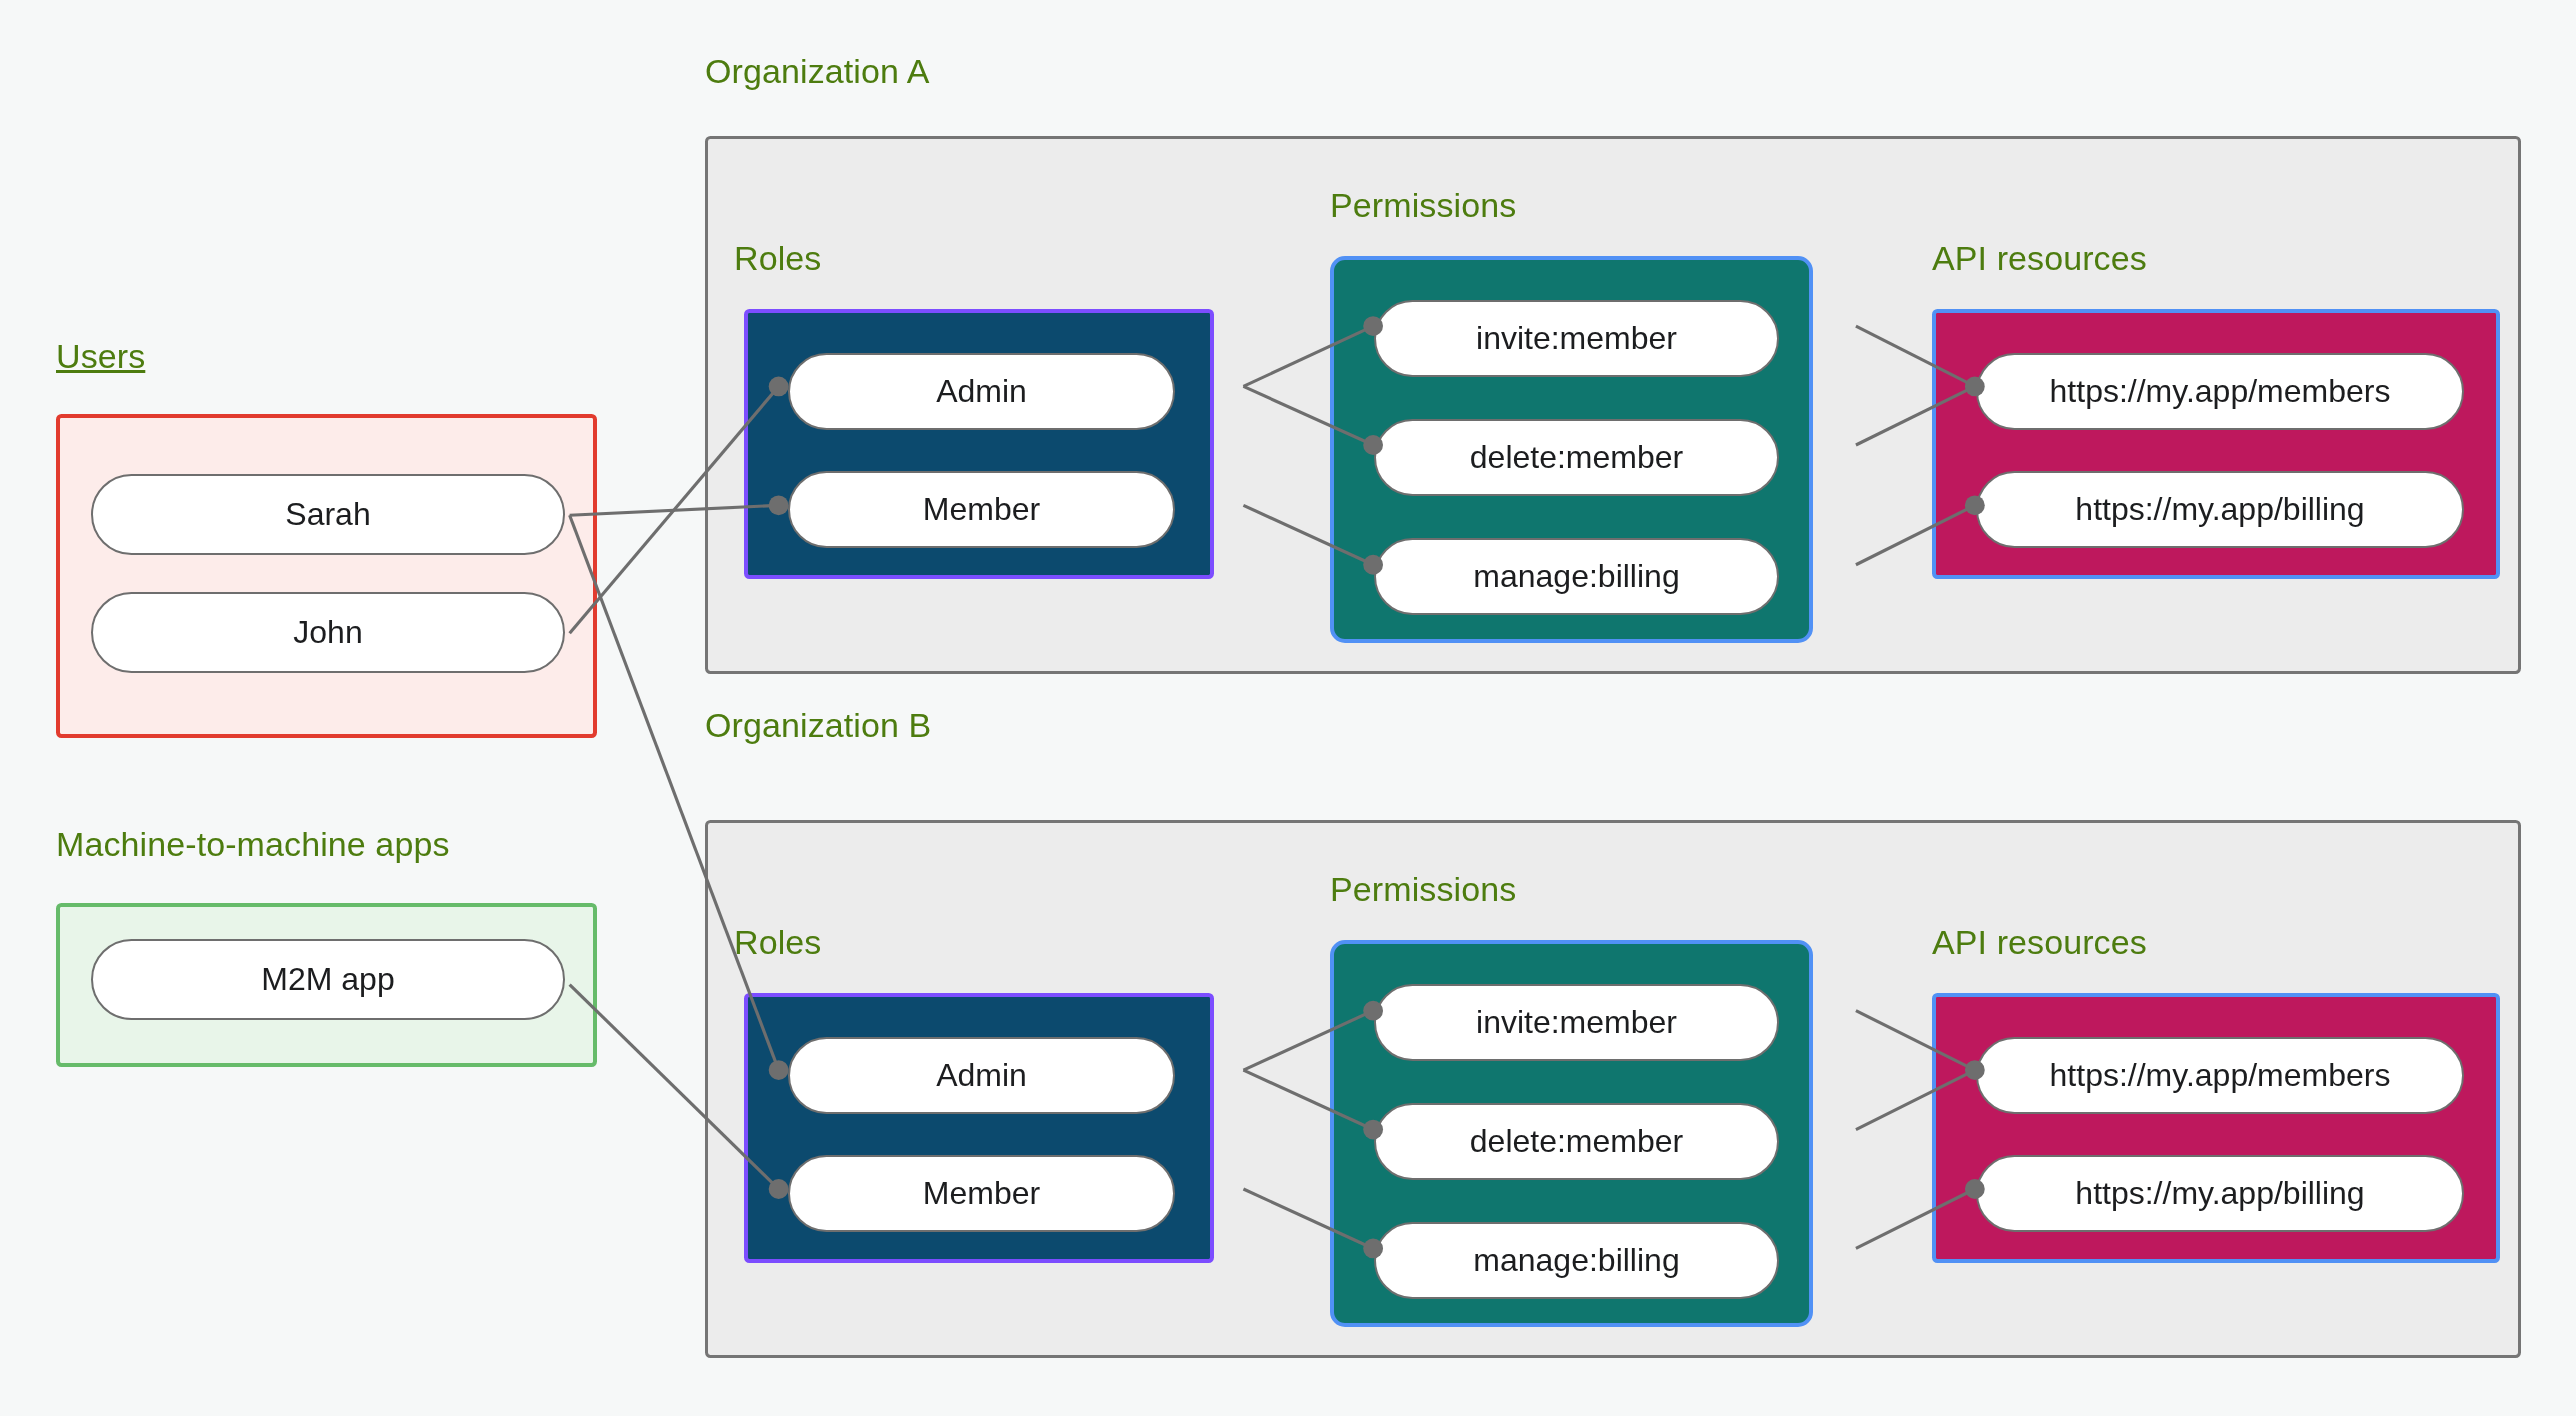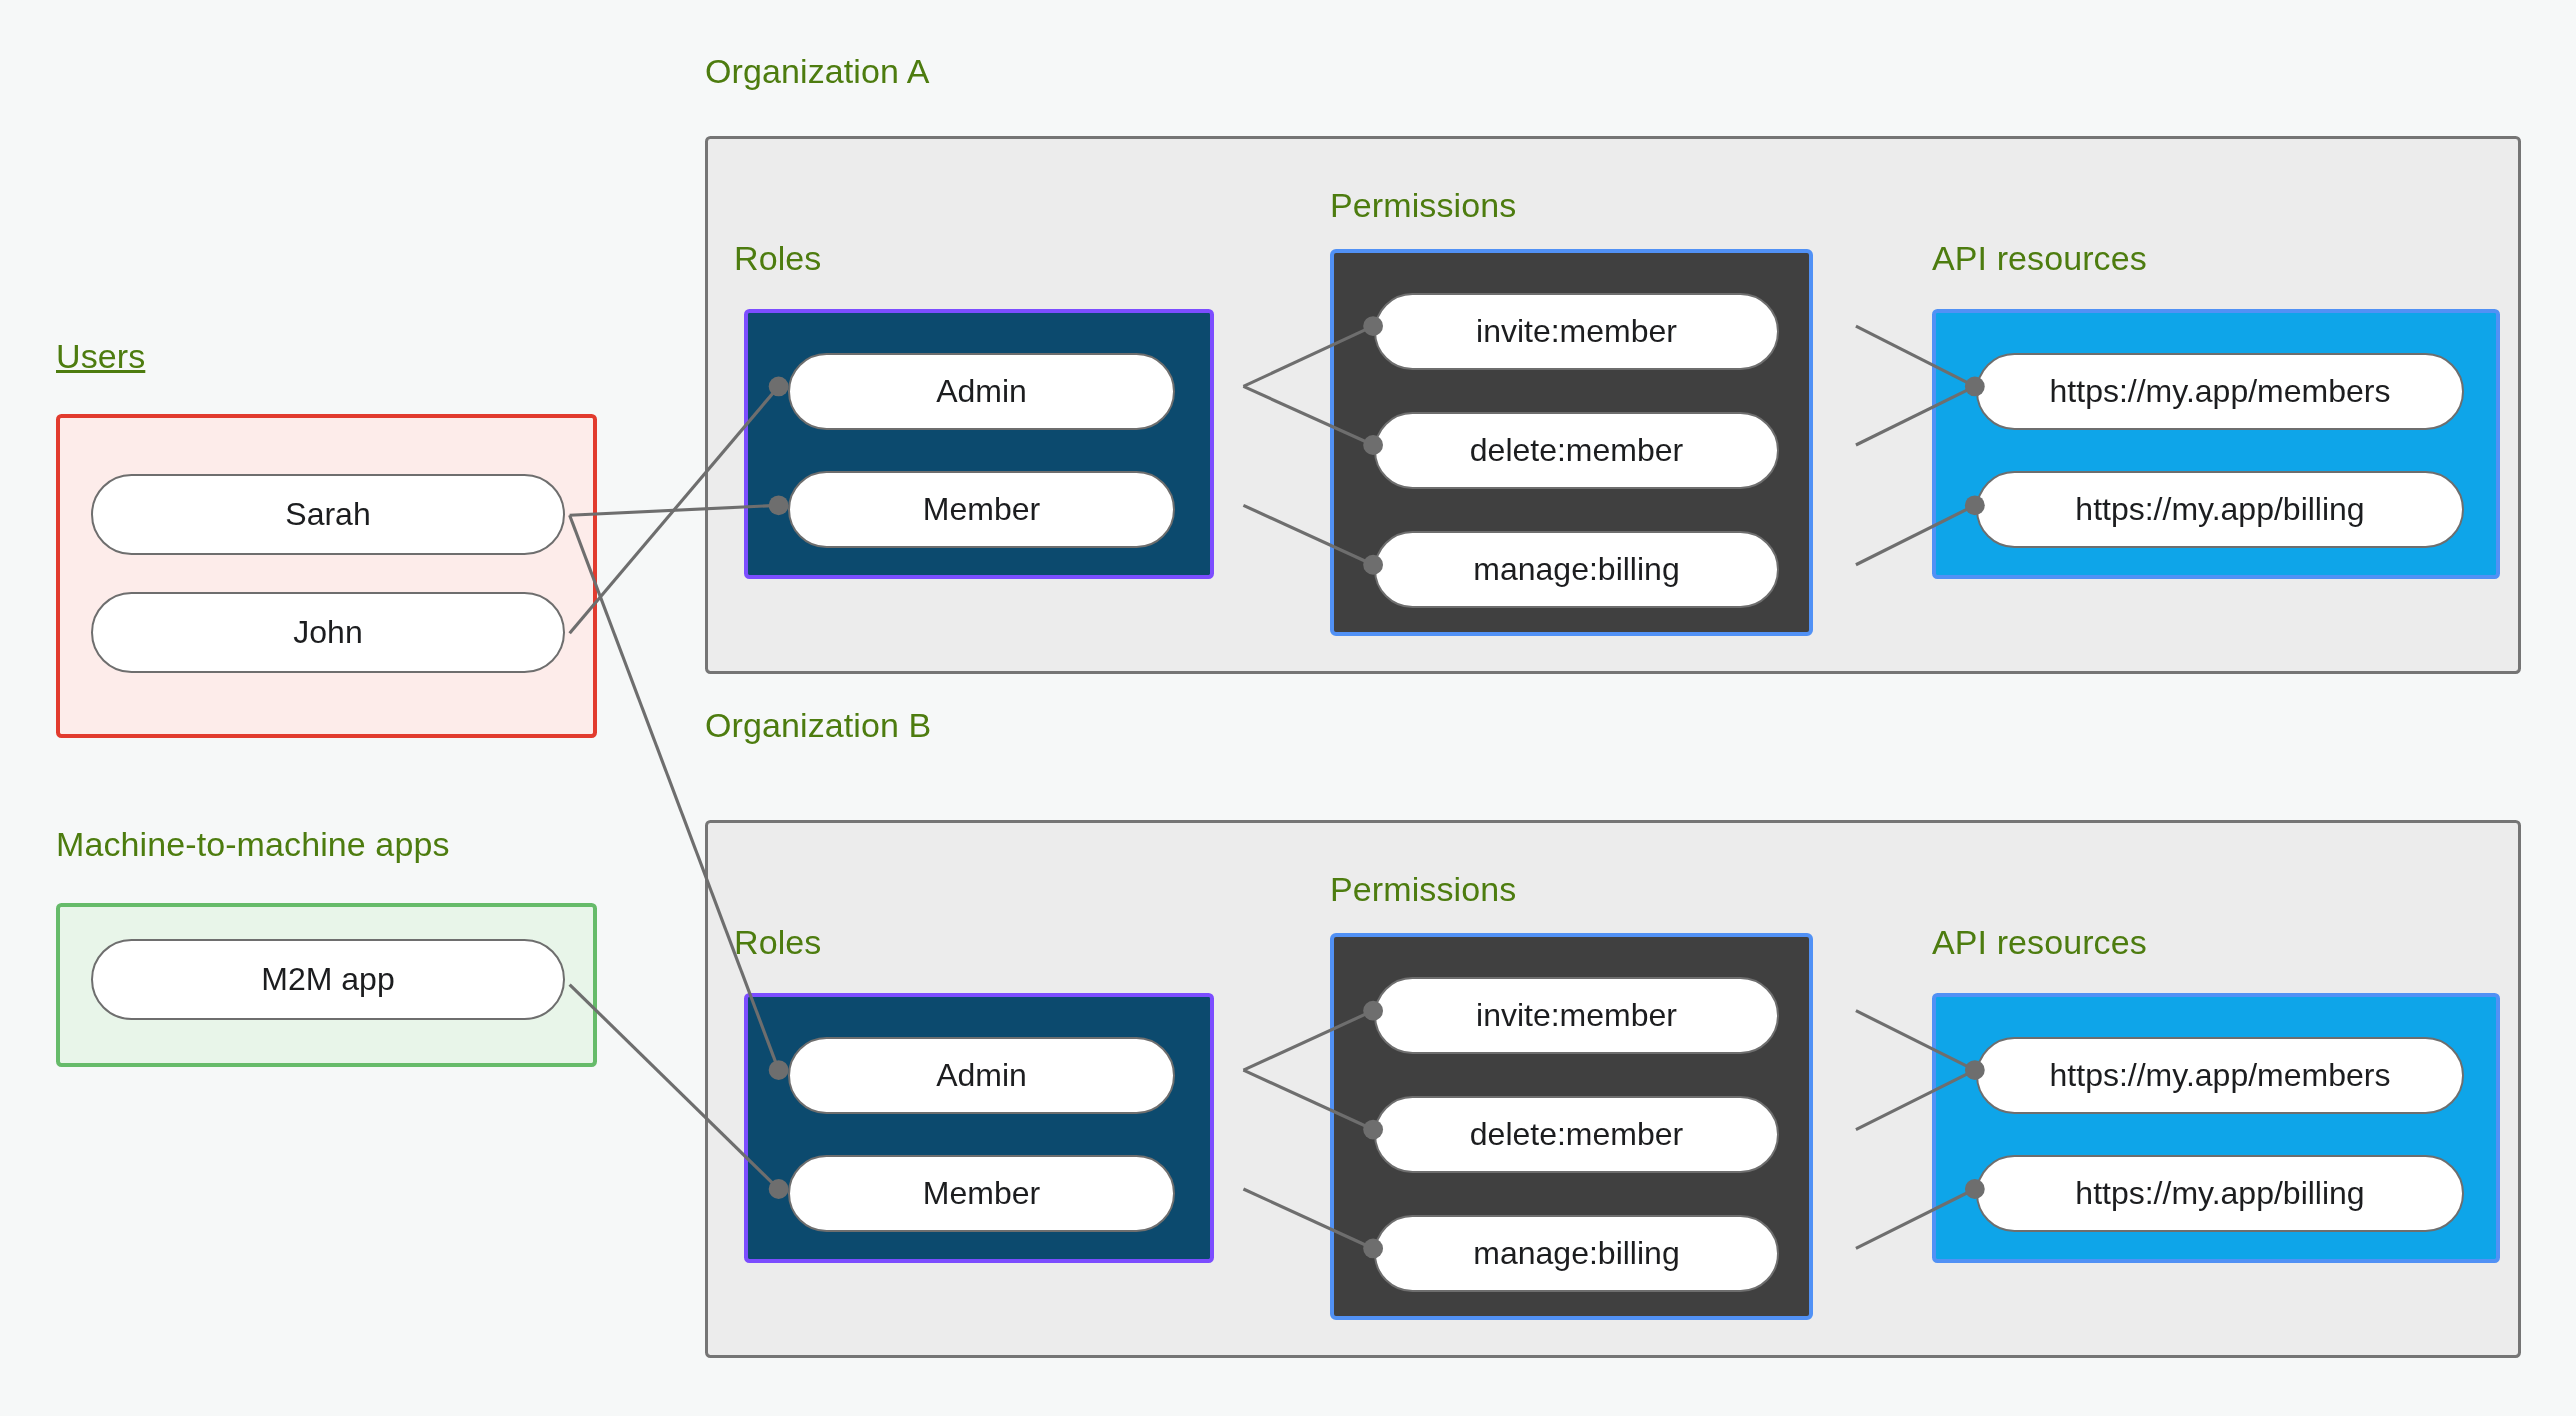--- a/index.html
+++ b/index.html
@@ -56,26 +56,27 @@
     border: 4.5px solid #66bb6a;
     border-radius: 5.4px;
   }
   .roles-box {
     background: #0c4a6e;
     border: 4.5px solid #7c4dff;
     border-radius: 5.4px;
     margin-left: 12px;
   }
   .perms-box {
-    background: #404040;
+    background: #0f766e;
     border: 4.5px solid #5191f5;
-    border-radius: 6px;
+    border-radius: 15px;
+    margin-top: 7px;
   }
   .api-box {
-    background: #0ea5e9;
+    background: #be185d;
     border: 4.5px solid #5191f5;
     border-radius: 5.4px;
   }
   .pill {
     position: absolute;
     box-sizing: border-box;
     background: #ffffff;
     border: 2.7px solid #6e6e6e;
     border-radius: 900px;
     display: flex;

